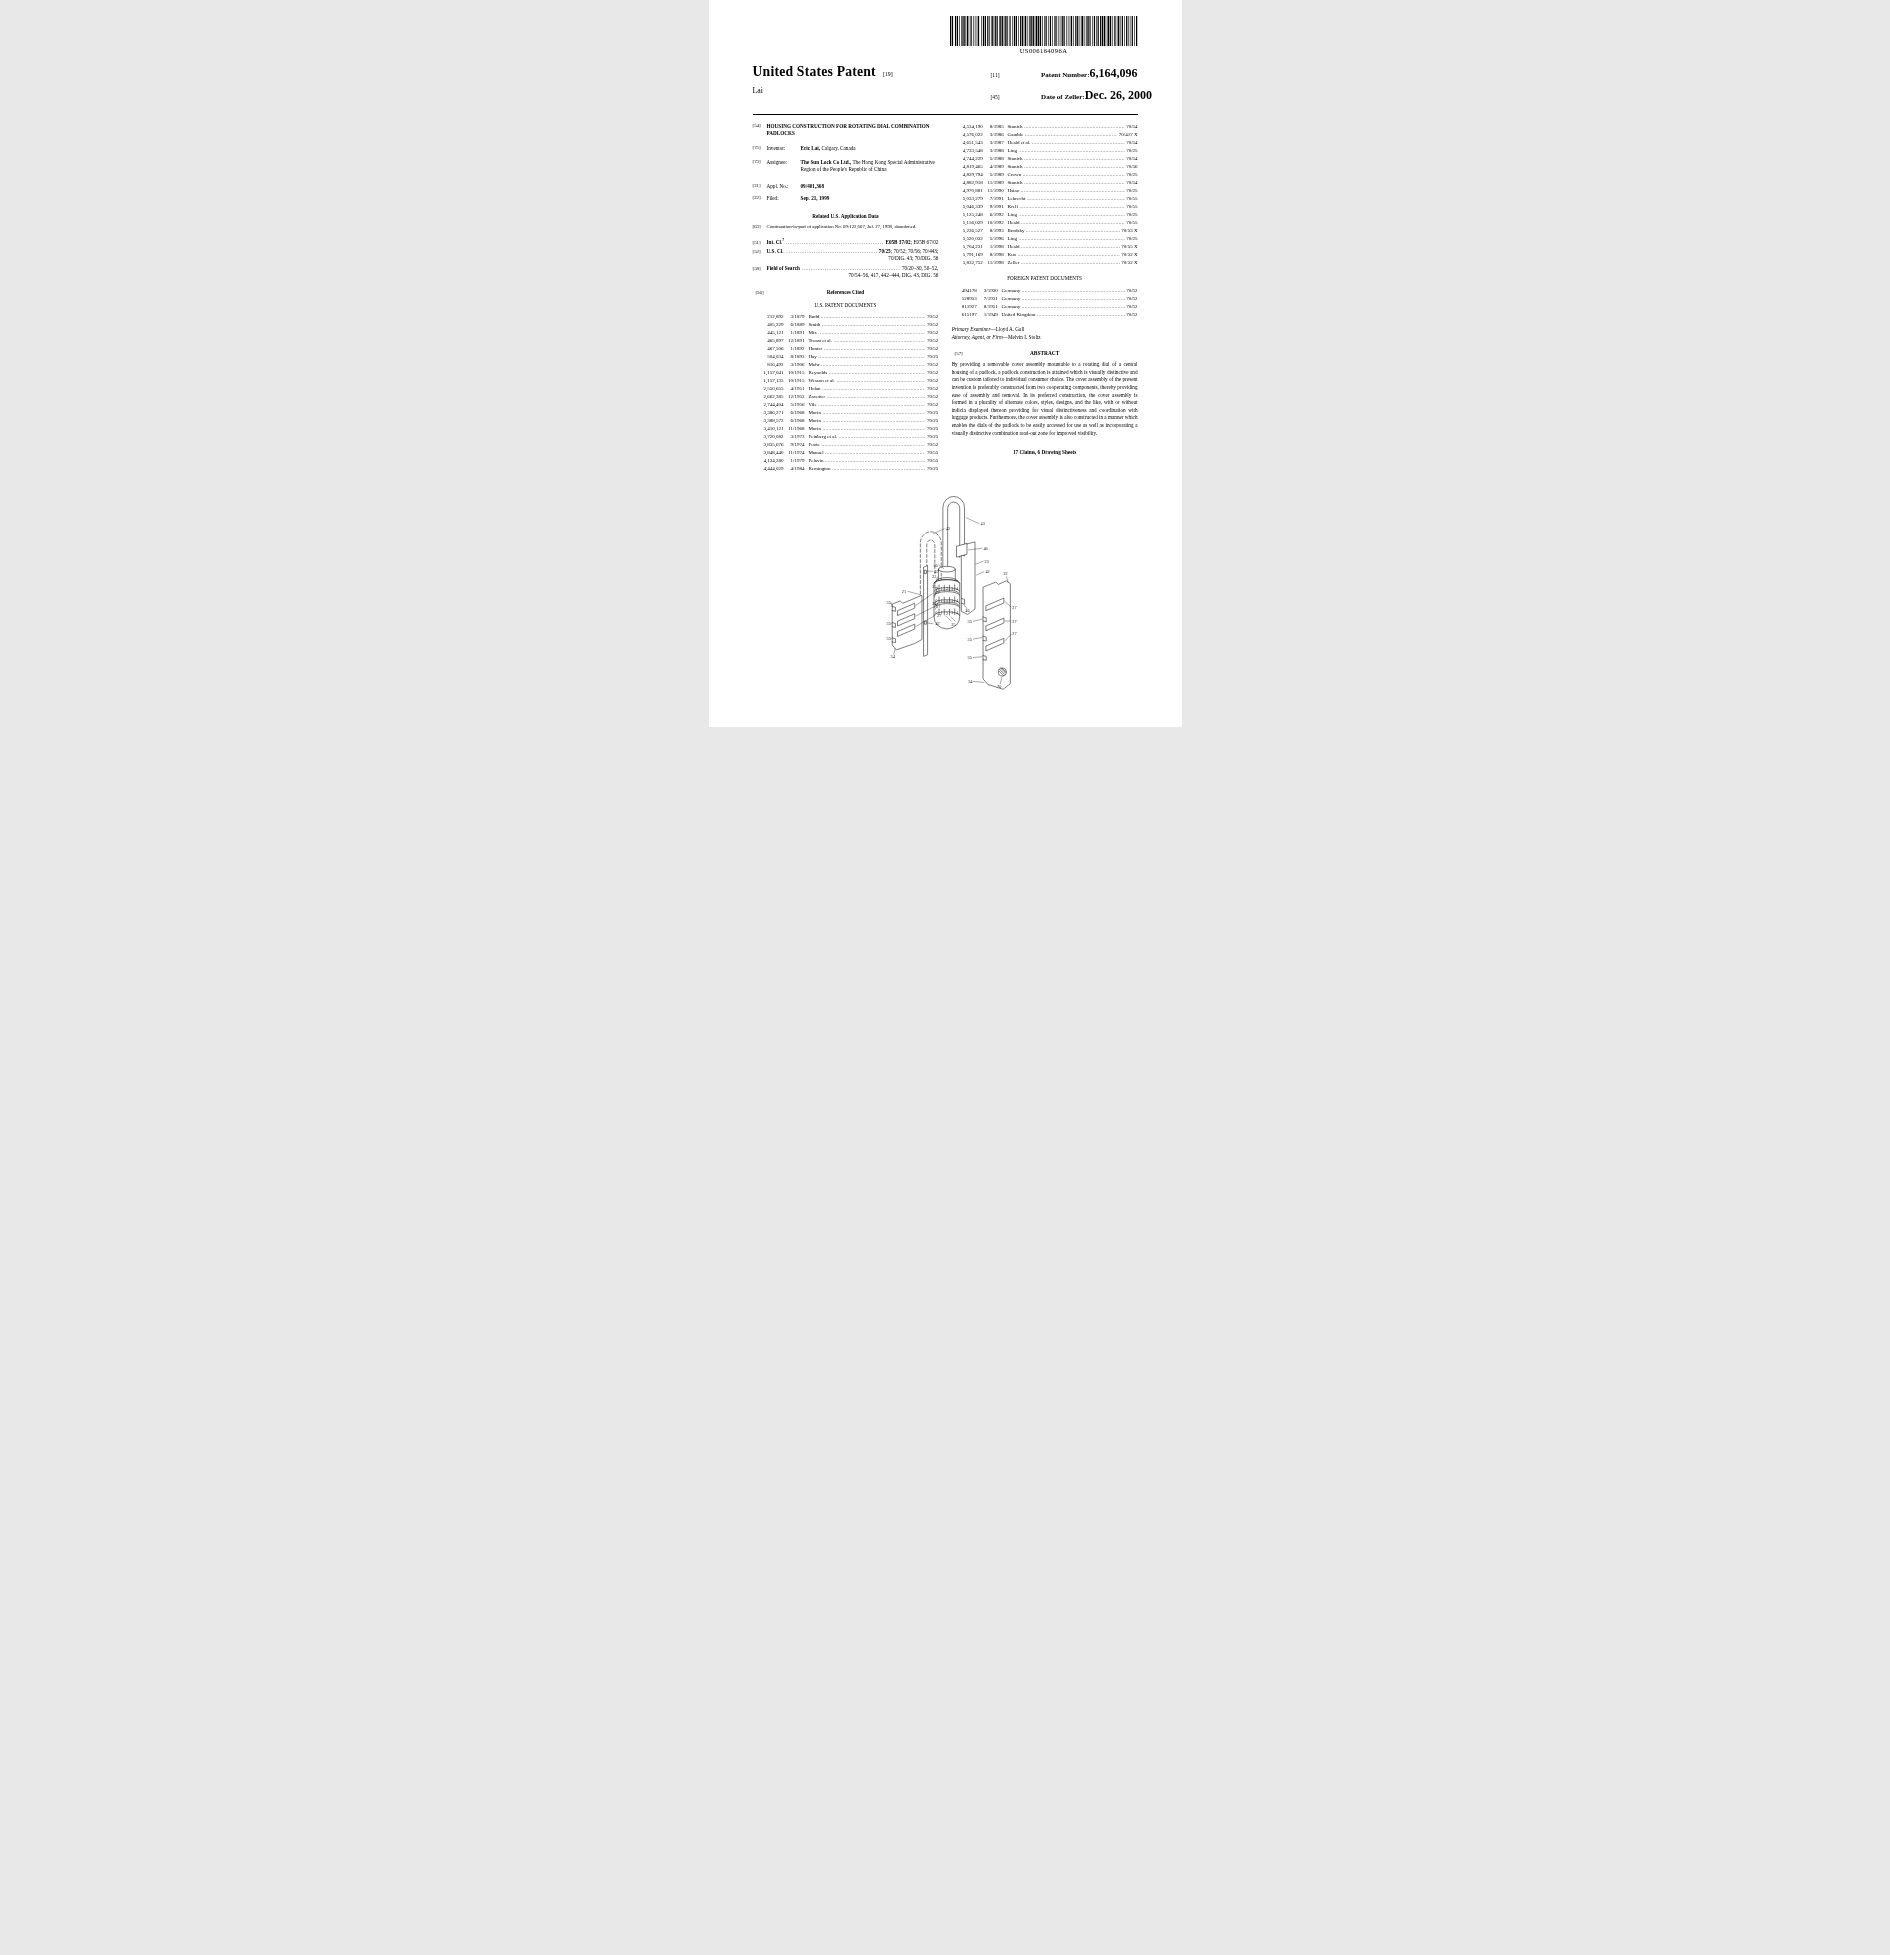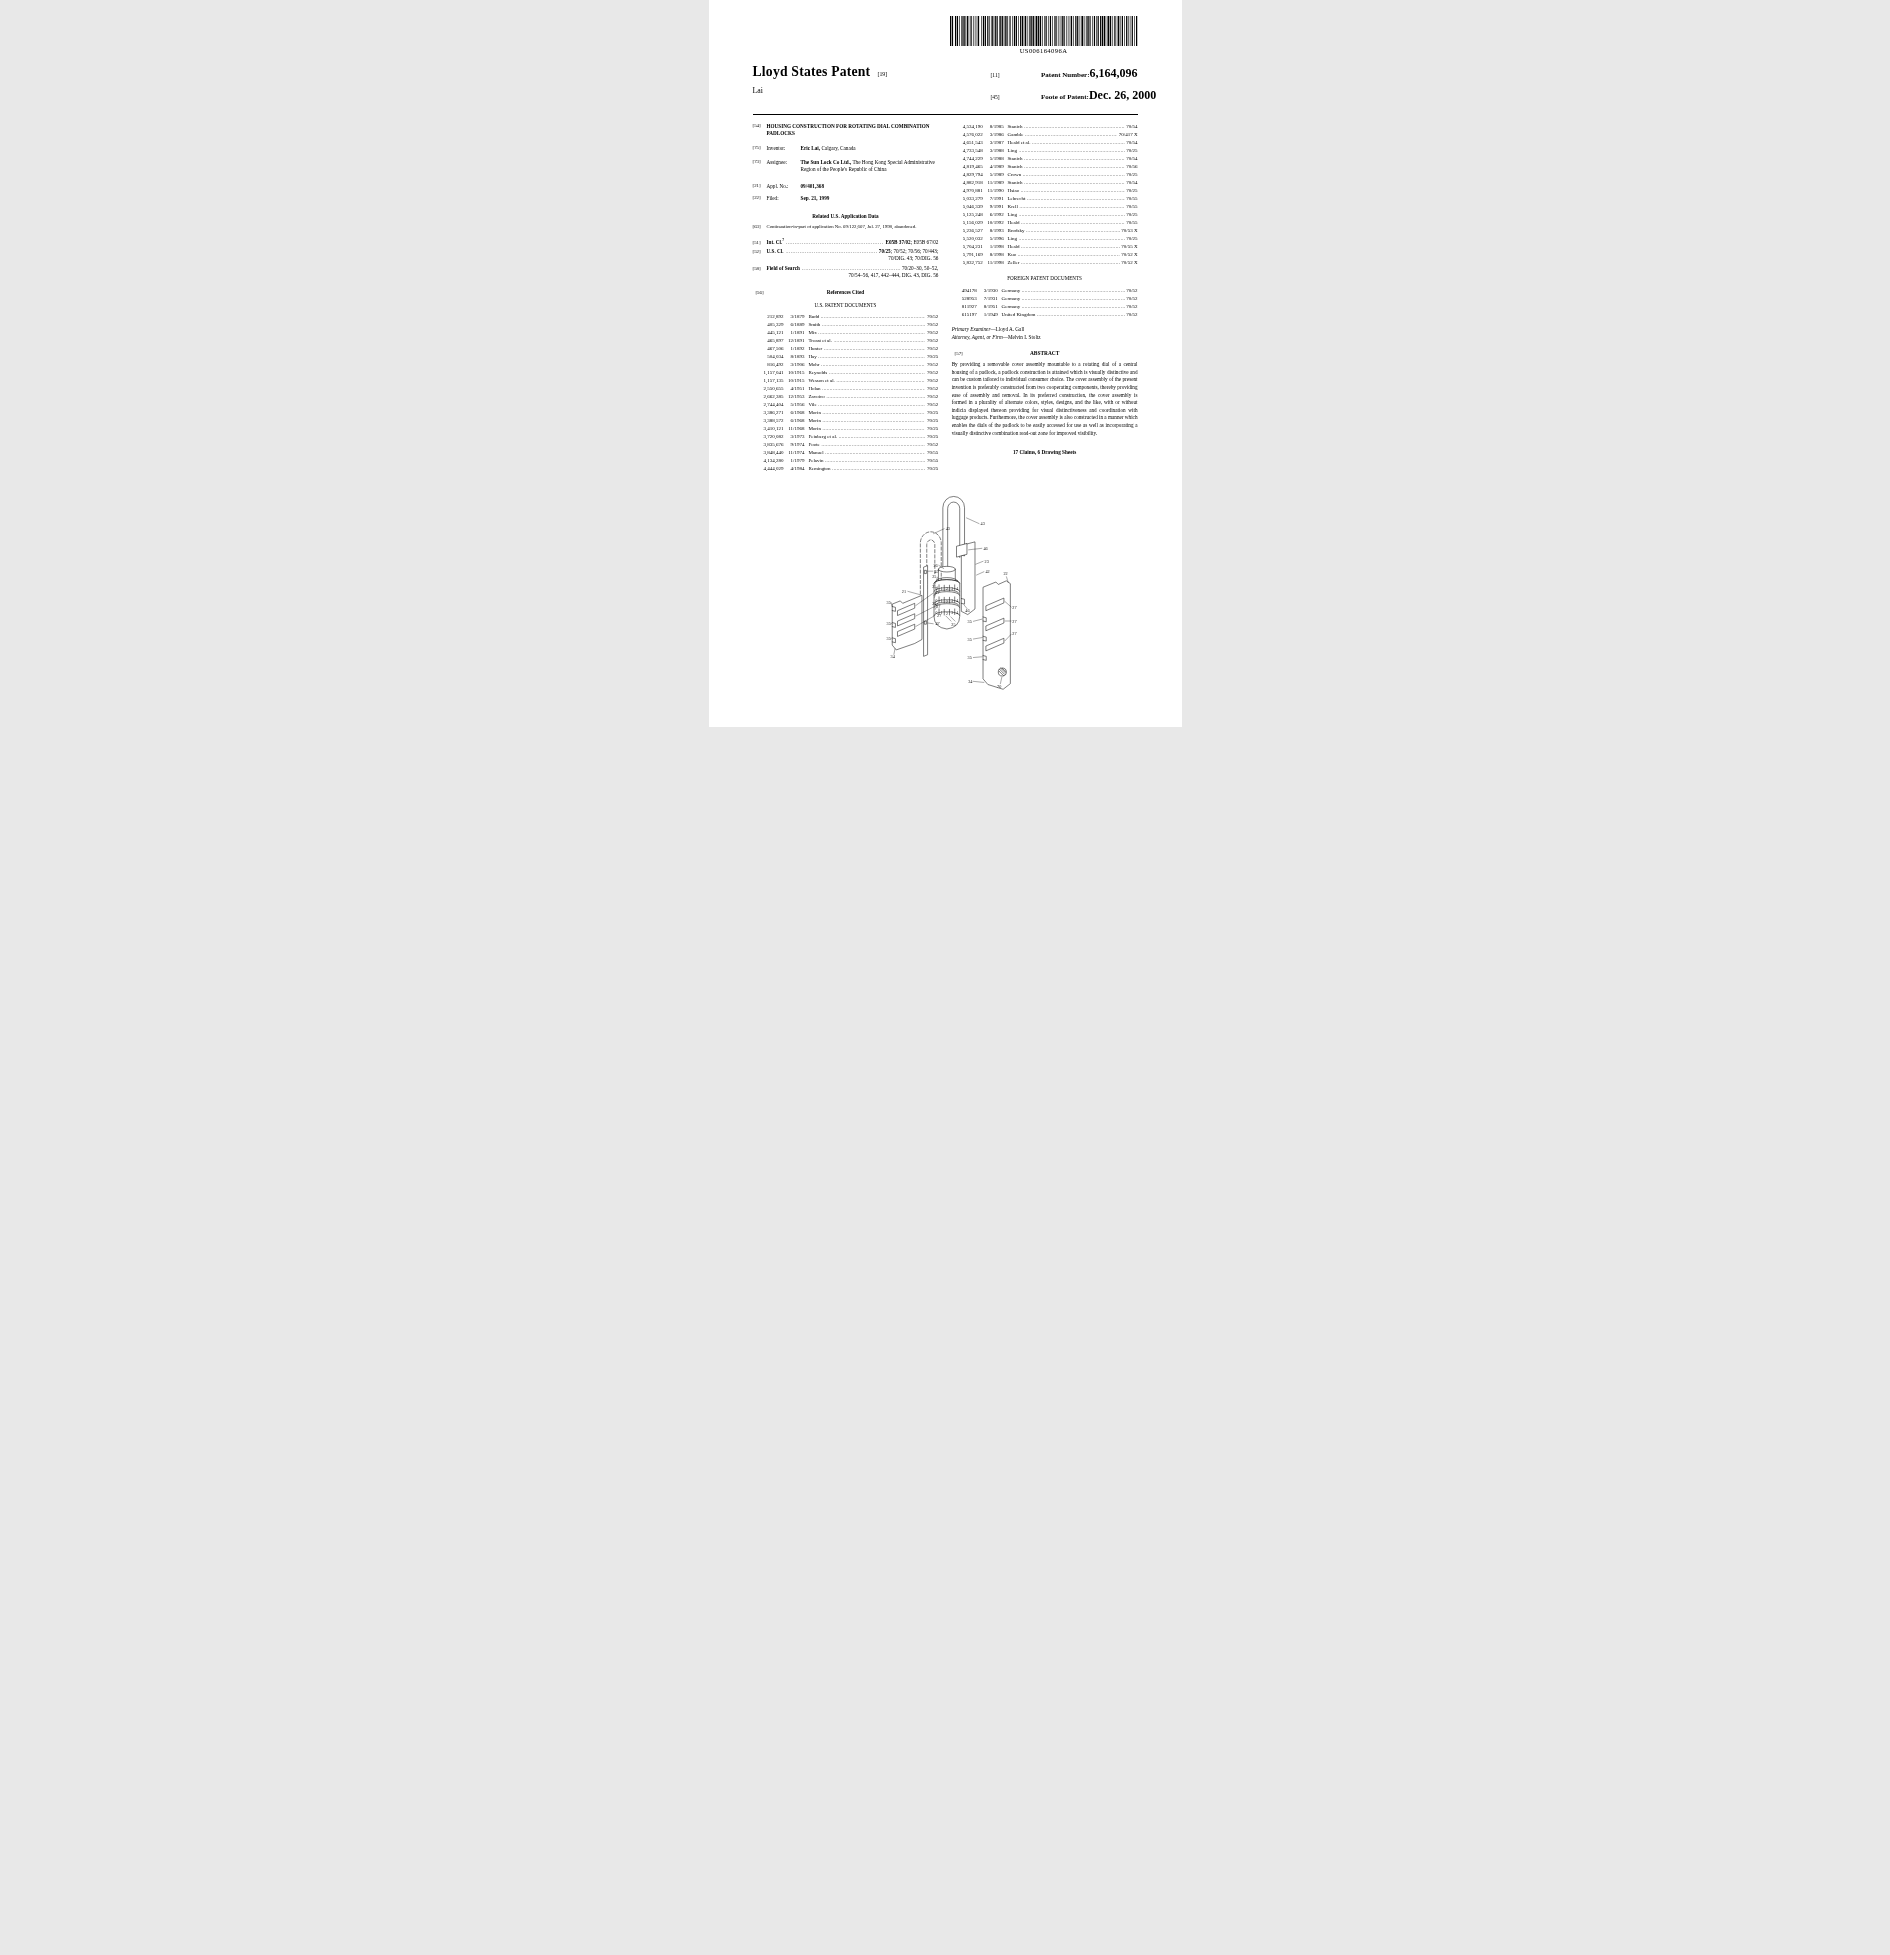--- a/index.html
+++ b/index.html
@@ -178,34 +178,34 @@
             <rect x="465.00" y="0" width="3.10" height="76"></rect>
           </g>
         </svg>
       <div class="barcode-text">US006164096A</div>
     </div>
   </div>
 
   <div class="header-main">
     <div class="h-left">
       <div>
-        <span class="us-title">Lloyd States Patent</span>
+        <span class="us-title">United States Patent</span>
         <span class="tag19">[19]</span>
       </div>
       <div class="h-applicant">Lai</div>
     </div>
     <div class="h-right">
       <div class="h-row">
         <span class="h-tag">[11]</span>
         <span class="h-label">Patent Number:</span>
         <span class="h-value">6,164,096</span>
       </div>
       <div class="h-row">
         <span class="h-tag">[45]</span>
-        <span class="h-label">Foote of Patent:</span>
+        <span class="h-label">Date of Zeller:</span>
         <span class="h-value">Dec. 26, 2000</span>
       </div>
     </div>
   </div>
   <div class="rule"></div>
 
   <div class="columns">
 
     <div class="col">
       <div class="b-row title-row">

